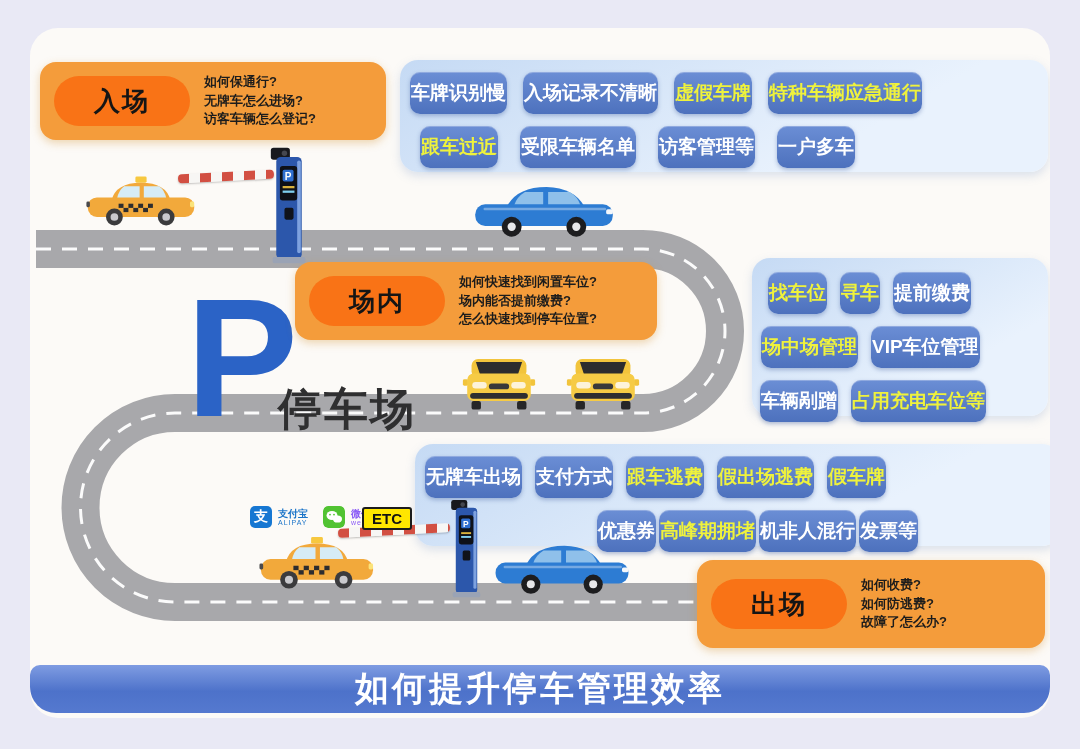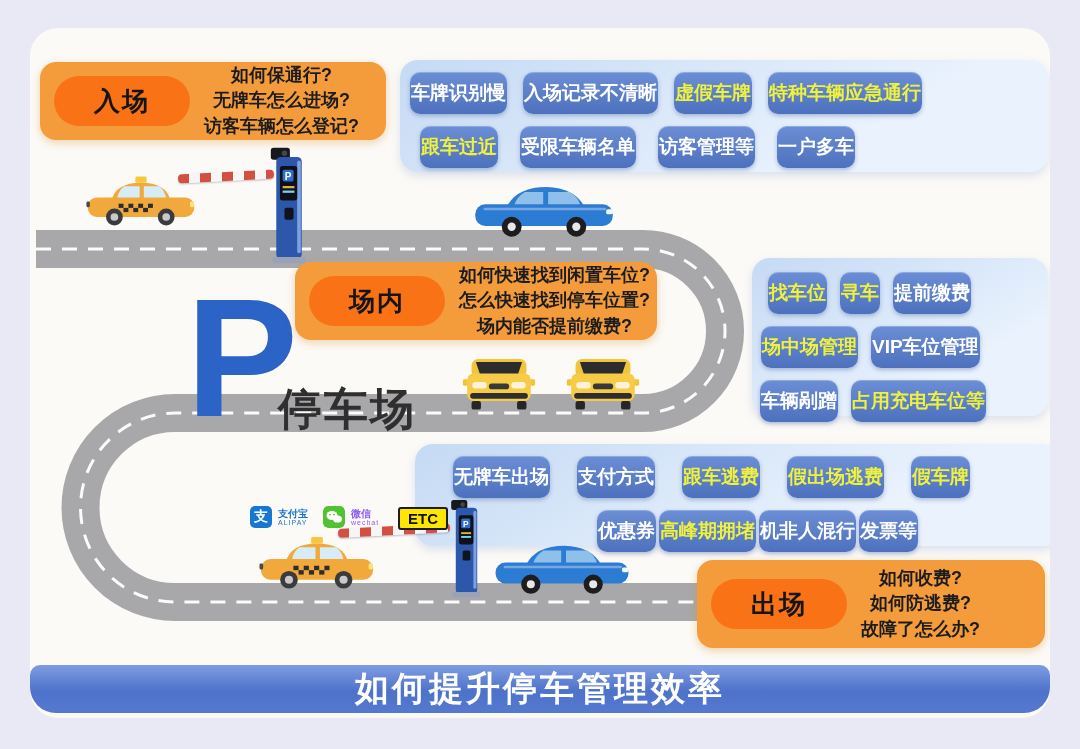--- a/index.html
+++ b/index.html
@@ -9,21 +9,21 @@
           background:#fcfaf7; border-radius:28px; overflow:hidden; }
   .road-svg { position:absolute; left:0; top:0; z-index:1; }
 
   
   .qpanel { position:absolute; z-index:3; background:#f49c3b; border-radius:16px;
             display:flex; align-items:center; gap:14px; padding:10px 14px;
             box-shadow:0 3px 8px rgba(210,140,40,.35); }
   .qpill { background:#f97316; border-radius:999px; display:flex; align-items:center; justify-content:center;
            font-weight:bold; color:#151515; flex:0 0 auto; }
   .qpill.big { width:136px; height:50px; font-size:26px; letter-spacing:2px; }
-  .qtext { font-size:18px; font-weight:bold; color:#1c1c1c; line-height:1.42; white-space:nowrap;text-align:center; }
+  .qtext { font-size:13px; font-weight:bold; color:#1c1c1c; line-height:1.42; white-space:nowrap; }
 
   
   .lpanel { position:absolute; z-index:3; background:linear-gradient(150deg,#c5daf4,#e9f2fd 70%);
             border-radius:18px; padding:12px 10px; box-shadow:0 4px 10px rgba(120,150,200,.25); }
   .prow { display:flex; gap:16px; margin-bottom:12px; }
   .prow:last-child { margin-bottom:0; }
   .pill { background:linear-gradient(180deg,#6b8ed5,#4d71bd); border-radius:10px;
           padding:8px 1px; font-size:19px; font-weight:bold; white-space:nowrap;
           box-shadow:0 2px 4px rgba(50,80,150,.35), inset 0 1px 0 rgba(255,255,255,.25); }
   .pill.w { color:#ffffff; }
@@ -94,43 +94,43 @@
         <span class="pill w">受限车辆名单</span>
         <span class="pill w">访客管理等</span>
         <span class="pill w">一户多车</span>
       </div>
     </div>
 
     <div class="qpanel" style="left:265px; top:234px; width:362px; height:78px;">
       <div class="qpill big">场内</div>
       <div class="qtext">
         <div>如何快速找到闲置车位?</div>
+        <div>场内能否提前缴费?</div>
         <div>怎么快速找到停车位置?</div>
-        <div>场内能否提前缴费?</div>
       </div>
     </div>
 
     <div class="lpanel" style="left:722px; top:230px; width:296px; height:158px; padding:14px 8px;">
       <div class="prow" style="gap:13px; margin-left:8px;">
         <span class="pill y">找车位</span>
         <span class="pill y">寻车</span>
         <span class="pill w">提前缴费</span>
       </div>
       <div class="prow" style="gap:13px; margin-left:1px;">
         <span class="pill y">场中场管理</span>
         <span class="pill w">VIP车位管理</span>
       </div>
       <div class="prow" style="gap:13px; margin-left:0;">
         <span class="pill w">车辆剐蹭</span>
         <span class="pill y">占用充电车位等</span>
       </div>
     </div>
 
     <div class="lpanel" style="left:385px; top:416px; width:645px; height:102px;">
-      <div class="prow" style="gap:27px;margin-left:28px;">
+      <div class="prow" style="gap:13px;">
         <span class="pill w">无牌车出场</span>
         <span class="pill w">支付方式</span>
         <span class="pill y">跟车逃费</span>
         <span class="pill y">假出场逃费</span>
         <span class="pill y">假车牌</span>
       </div>
       <div class="prow" style="gap:3px; margin-left:172px;">
         <span class="pill w">优惠券</span>
         <span class="pill y">高峰期拥堵</span>
         <span class="pill w">机非人混行</span>
@@ -240,21 +240,21 @@
         <ellipse cx="9" cy="9.5" rx="5.5" ry="4.5" fill="#ffffff"></ellipse>
         <ellipse cx="14.5" cy="13" rx="4.5" ry="3.6" fill="#ffffff"></ellipse>
         <circle cx="7" cy="8.6" r="0.9" fill="#51c332"></circle>
           <circle cx="11" cy="8.6" r="0.9" fill="#51c332"></circle>
       </svg>
       <div class="pay-txt wechat-col">
         <span class="pay-main">微信</span>
         <span class="pay-sub">wechat</span>
       </div>
     </div>
-    <div class="etc-badge" style="left:368px; top:479px;">ETC</div>
+    <div class="etc-badge" style="left:332px; top:479px;">ETC</div>
 
     <svg class="sprite" style="left:418px; top:472px;" width="37" height="98" viewBox="0 0 44 128">
       <rect x="2" y="0" width="21" height="13" rx="3" fill="#17181d"></rect>
       <circle cx="17" cy="6" r="3" fill="#45474f"></circle>
       <rect x="8" y="10" width="28" height="112" rx="5" fill="#2c57ab"></rect>
       <rect x="31" y="14" width="4" height="102" rx="2" fill="#7ea2df"></rect>
       <rect x="12" y="20" width="19" height="38" rx="3" fill="#0e1118"></rect>
       <rect x="15" y="24" width="12" height="13" rx="2" fill="#2f6fd0"></rect>
       <text x="21" y="35" text-anchor="middle" font-size="11" font-weight="bold" fill="#ffffff">P</text>
       <rect x="15" y="42" width="13" height="2.5" fill="#d9b23c"></rect>

